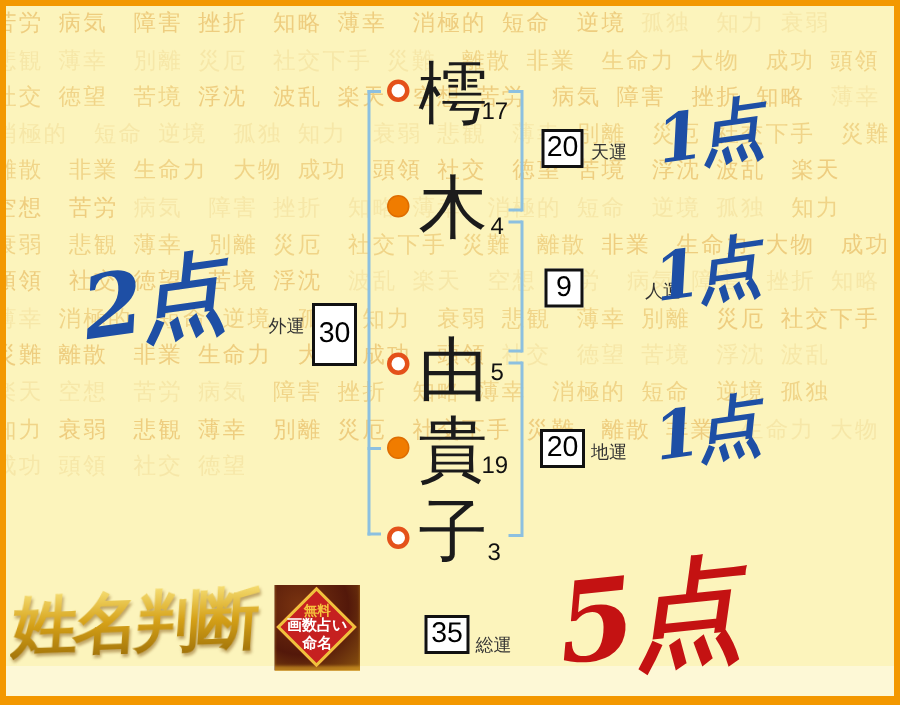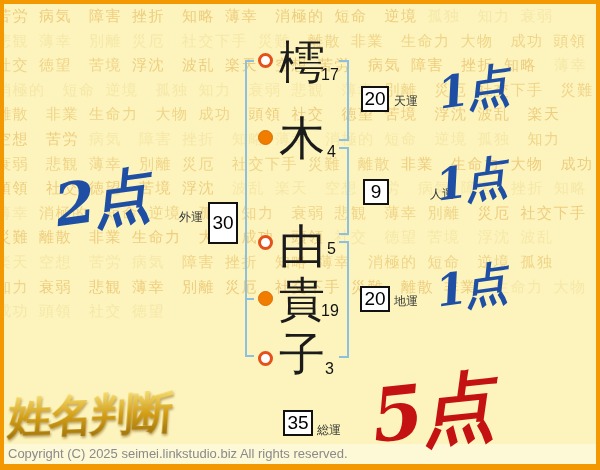--- a/index.html
+++ b/index.html
@@ -111,16 +111,23 @@
   <div class="boxlabel" style="left:317px;top:422px;">総運</div>
 
   <div class="score score-sm blue" style="left:438px;top:60px;">1点</div>
   <div class="score score-sm blue" style="left:436px;top:152px;">1点</div>
   <div class="score score-md blue" style="left:55px;top:162px;">2点</div>
   <div class="score score-sm blue" style="left:436px;top:258px;">1点</div>
   <div class="score score-lg red" style="left:372px;top:362px;">5点</div>
 
   <div class="logo">姓名判断</div>
 
+  <div class="badge">
+    <div class="badge-diamond"></div>
+    <div class="badge-text">
+      <span class="badge-l1">無料</span>
+      <span class="badge-l2">画数占い</span>
+      <span class="badge-l3">命名</span>
+    </div>
+  </div>
 
   <div class="copybar"></div>
-  <div class="copyright">Copyright (C) 2025 seimei.linkstudio.biz All rights reserved.</div>
 </div>
 
 </body></html>

